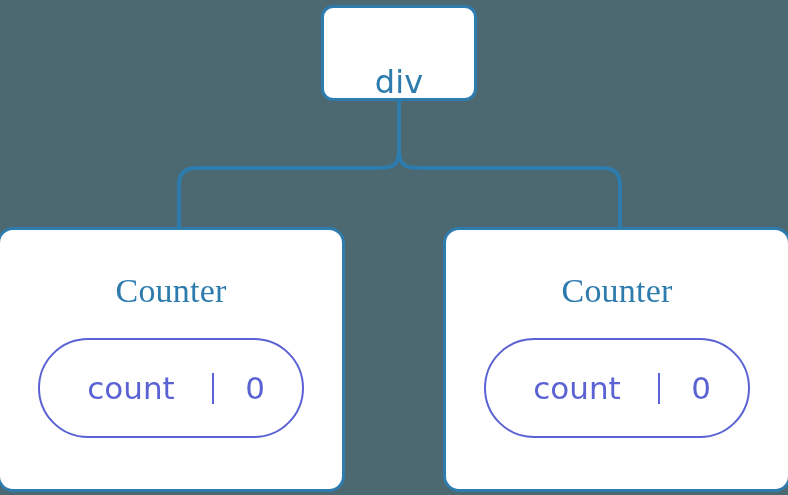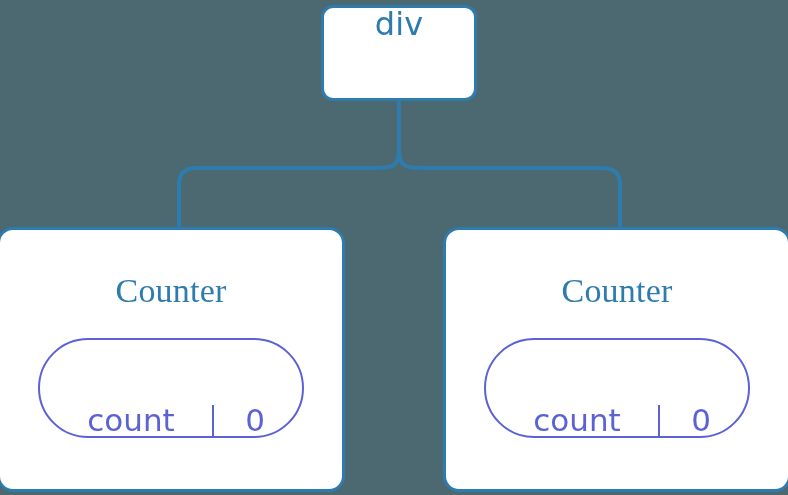--- a/index.html
+++ b/index.html
@@ -42,21 +42,21 @@
     flex-direction: column;
     align-items: center;
   }
 
   
   .node--root {
     left: 321px;
     top: 5px;
     width: 156px;
     height: 96px;
-    justify-content: flex-start;
+    justify-content: flex-end;
     border-radius: 12px;
   }
   .node--root .node-title {
     font-size: 32px;
     line-height: 1;
     color: #2e7cae;
     letter-spacing: 0.2px;
   }
 
   
@@ -85,21 +85,21 @@
   
   .state-pill {
     position: relative;
     margin-top: 30px;
     box-sizing: border-box;
     width: 266px;
     height: 100px;
     border: 2px solid #5b62d4;
     border-radius: 50px;
     display: flex;
-    align-items: flex-end;
+    align-items: center;
     background: #ffffff;
   }
   .state-pill .pill-key,
   .state-pill .pill-value {
     display: flex;
     align-items: center;
     justify-content: center;
     color: #5b62d4;
     font-size: 31px;
     line-height: 1;

